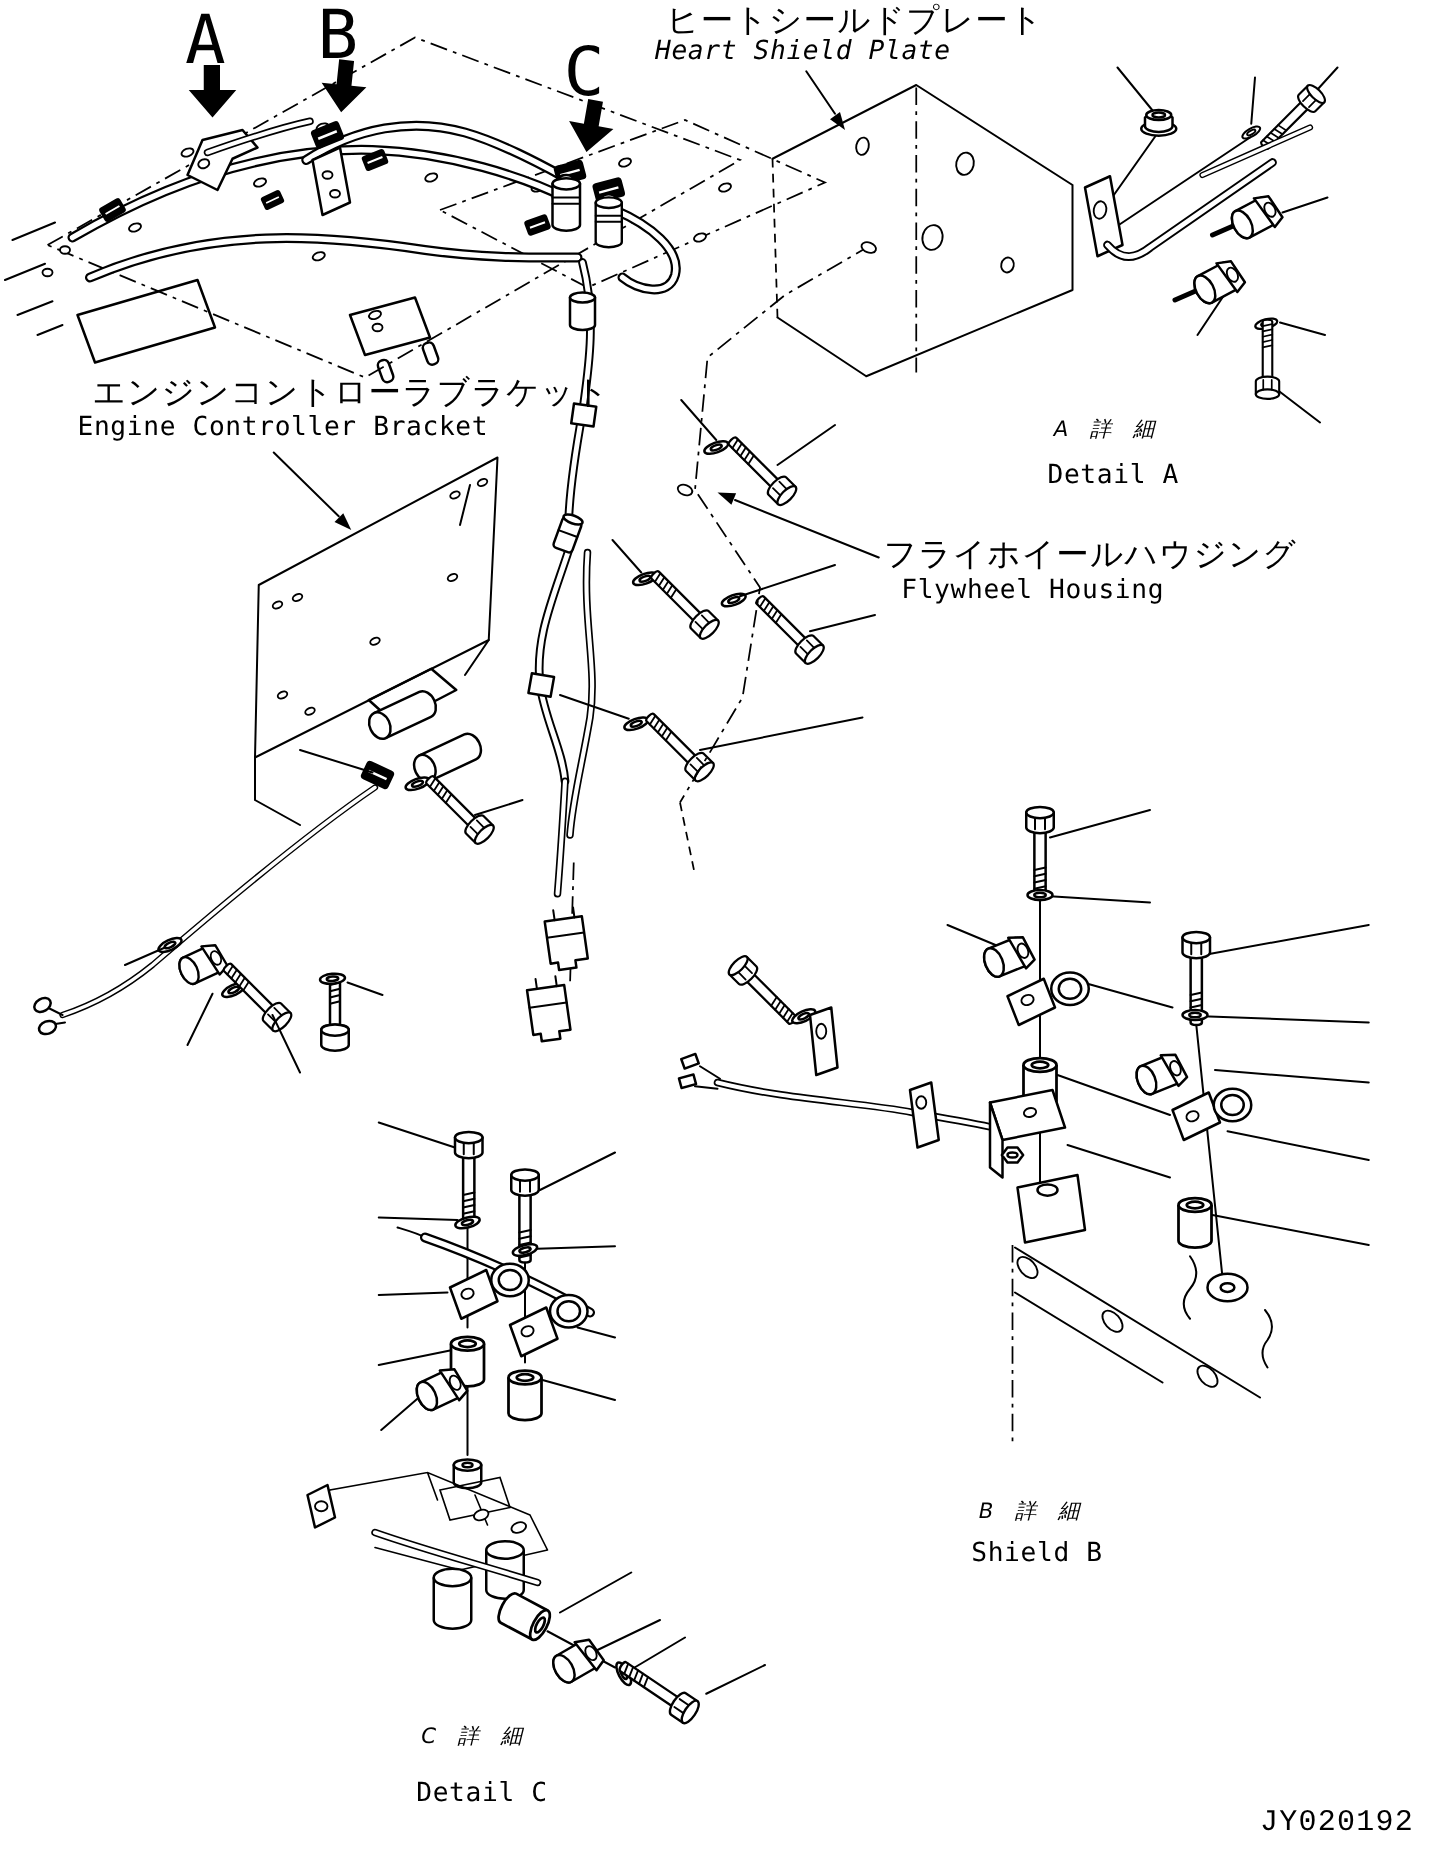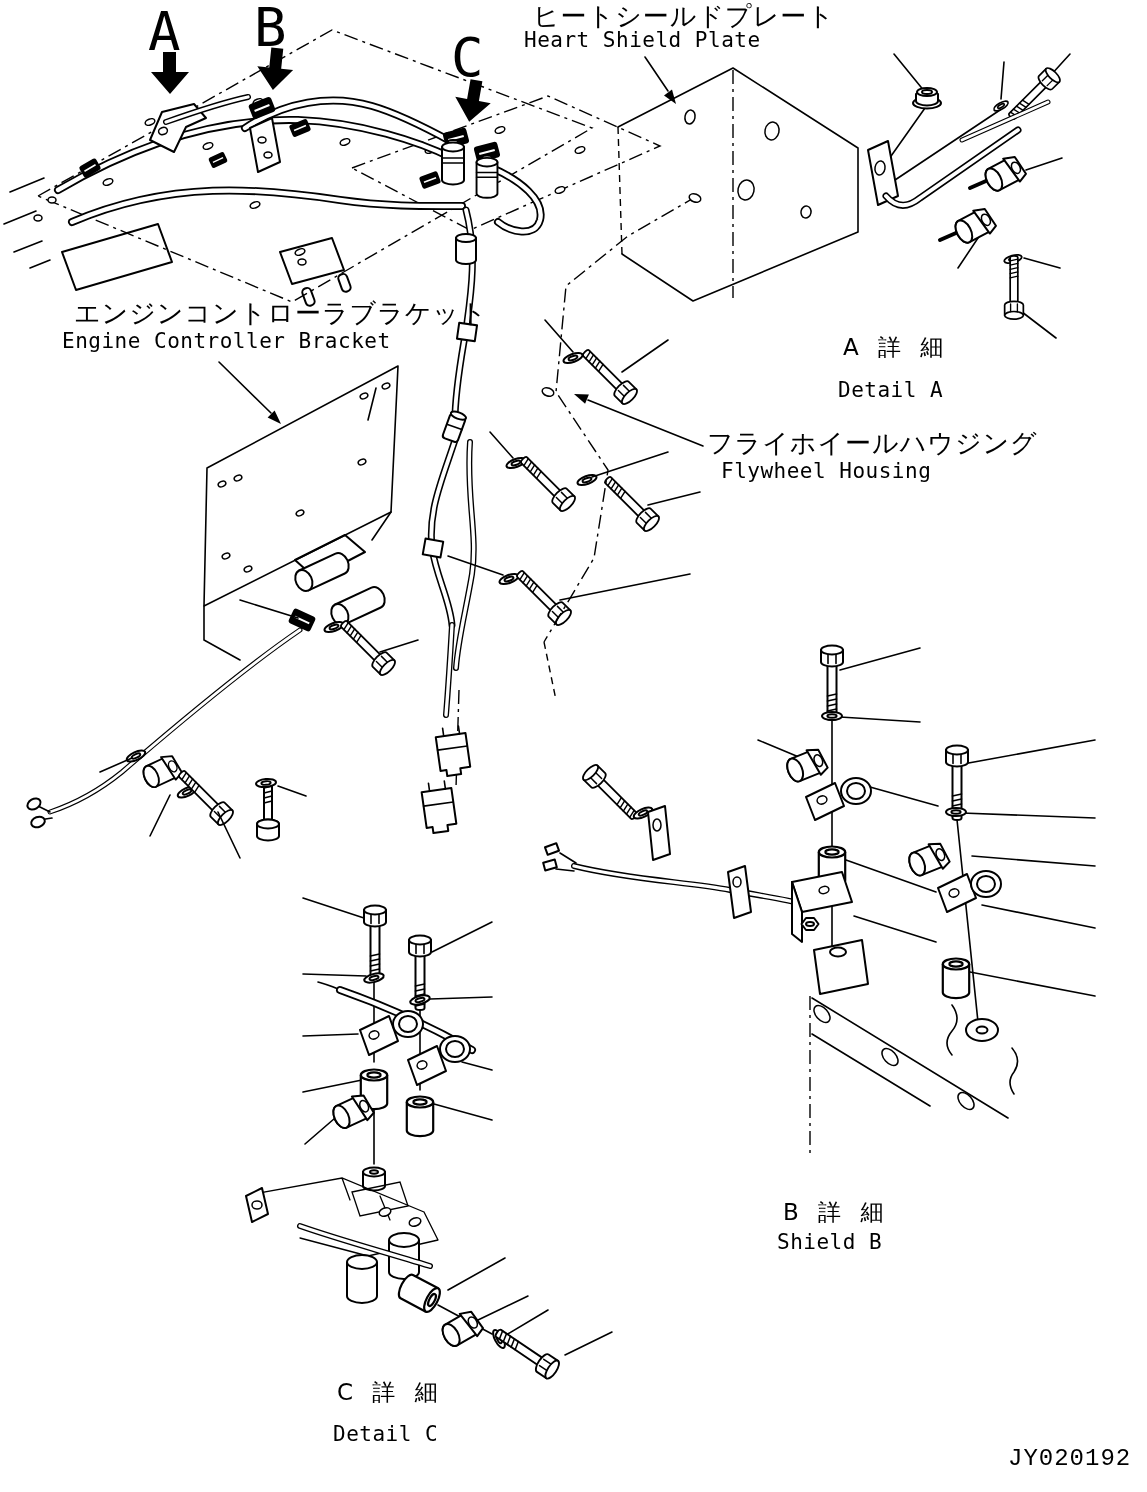--- a/index.html
+++ b/index.html
@@ -2,21 +2,21 @@
 <html><head>
 <meta charset="utf-8">
 <style>
   html,body{margin:0;padding:0;background:#fff;}
   .page{position:relative;width:1147px;height:1492px;background:#fff;overflow:hidden;
         font-family:"DejaVu Sans Mono",monospace;color:#000;}
   .art{position:absolute;left:0;top:0;}
   .lbl{position:absolute;white-space:nowrap;line-height:1.1;}
   .jp{font-family:Liberation Serif, serif;font-size:26px;letter-spacing:1px;}
   .en{font-family:"DejaVu Sans Mono","Liberation Mono",monospace;font-size:21px;letter-spacing:0.5px;}
-  .detail-jp{font-family:"DejaVu Sans",sans-serif;font-size:23px;letter-spacing:6px;}
+  .detail-jp{font-family:"DejaVu Sans",sans-serif;font-size:17px;letter-spacing:6px;font-style:italic;}
   .callout{font-family:"DejaVu Sans Mono",monospace;font-size:54px;font-weight:400;}
   .figcode{font-family:Liberation Mono, monospace;font-size:24px;letter-spacing:1px;}
   
   .ln{fill:none;stroke:#000;stroke-width:1.6;stroke-linecap:round;}
   .pt{fill:#fff;stroke:#000;stroke-width:2;stroke-linejoin:round;}
   .ptn{fill:none;stroke:#000;stroke-width:2;stroke-linejoin:round;stroke-linecap:round;}
   .dd{fill:none;stroke:#000;stroke-width:1.4;stroke-dasharray:14 5 3 5;}
   .dsh{fill:none;stroke:#000;stroke-width:1.4;stroke-dasharray:7 5;}
   .blk{fill:#000;stroke:none;}
   .hole{fill:#fff;stroke:#000;stroke-width:1.5;}
@@ -376,30 +376,30 @@
       <path class="blk" d="M574,394 L588.9,394.6 L585.1,403.8 Z"></path>
     </g>
   </g>
 </svg>
 
 <div class="lbl callout" style="left:148px;top:2px;">A</div>
 <div class="lbl callout" style="left:254px;top:-2px;">B</div>
 <div class="lbl callout" style="left:451px;top:28px;">C</div>
 
 <div class="lbl jp" style="left:533px;top:3px;">ヒートシールドプレート</div>
-<div class="lbl en" style="left:524px;top:29px;">Heart Shield Plate</div>
+<div class="lbl en" style="left:524px;top:29px;font-style:italic;">Heart Shield Plate</div>
 
 <div class="lbl jp" style="left:74px;top:300px;text-align:center;">エンジンコントローラブラケット</div>
 <div class="lbl jp" style="left:707px;top:430px;">フライホイールハウジング</div>
 
 <div class="lbl en" style="left:62px;top:330px;">Engine Controller Bracket</div>
 <div class="lbl en" style="left:721px;top:460px;">Flywheel Housing</div>
 
 <div class="lbl detail-jp" style="left:843px;top:335px;">A 詳 細</div>
-<div class="lbl en" style="left:838px;top:379px;">Detail A</div>
+<div class="lbl en" style="left:838px;top:368px;">Detail A</div>
 
 <div class="lbl detail-jp" style="left:783px;top:1200px;">B 詳 細</div>
 <div class="lbl en" style="left:777px;top:1231px;">Shield B</div>
 
 <div class="lbl detail-jp" style="left:337px;top:1380px;">C 詳 細</div>
 <div class="lbl en" style="left:333px;top:1411px;margin-top:12px;">Detail C</div>
 
 <div class="lbl figcode" style="left:1008px;top:1446px;">JY020192</div>
 
 </div>

